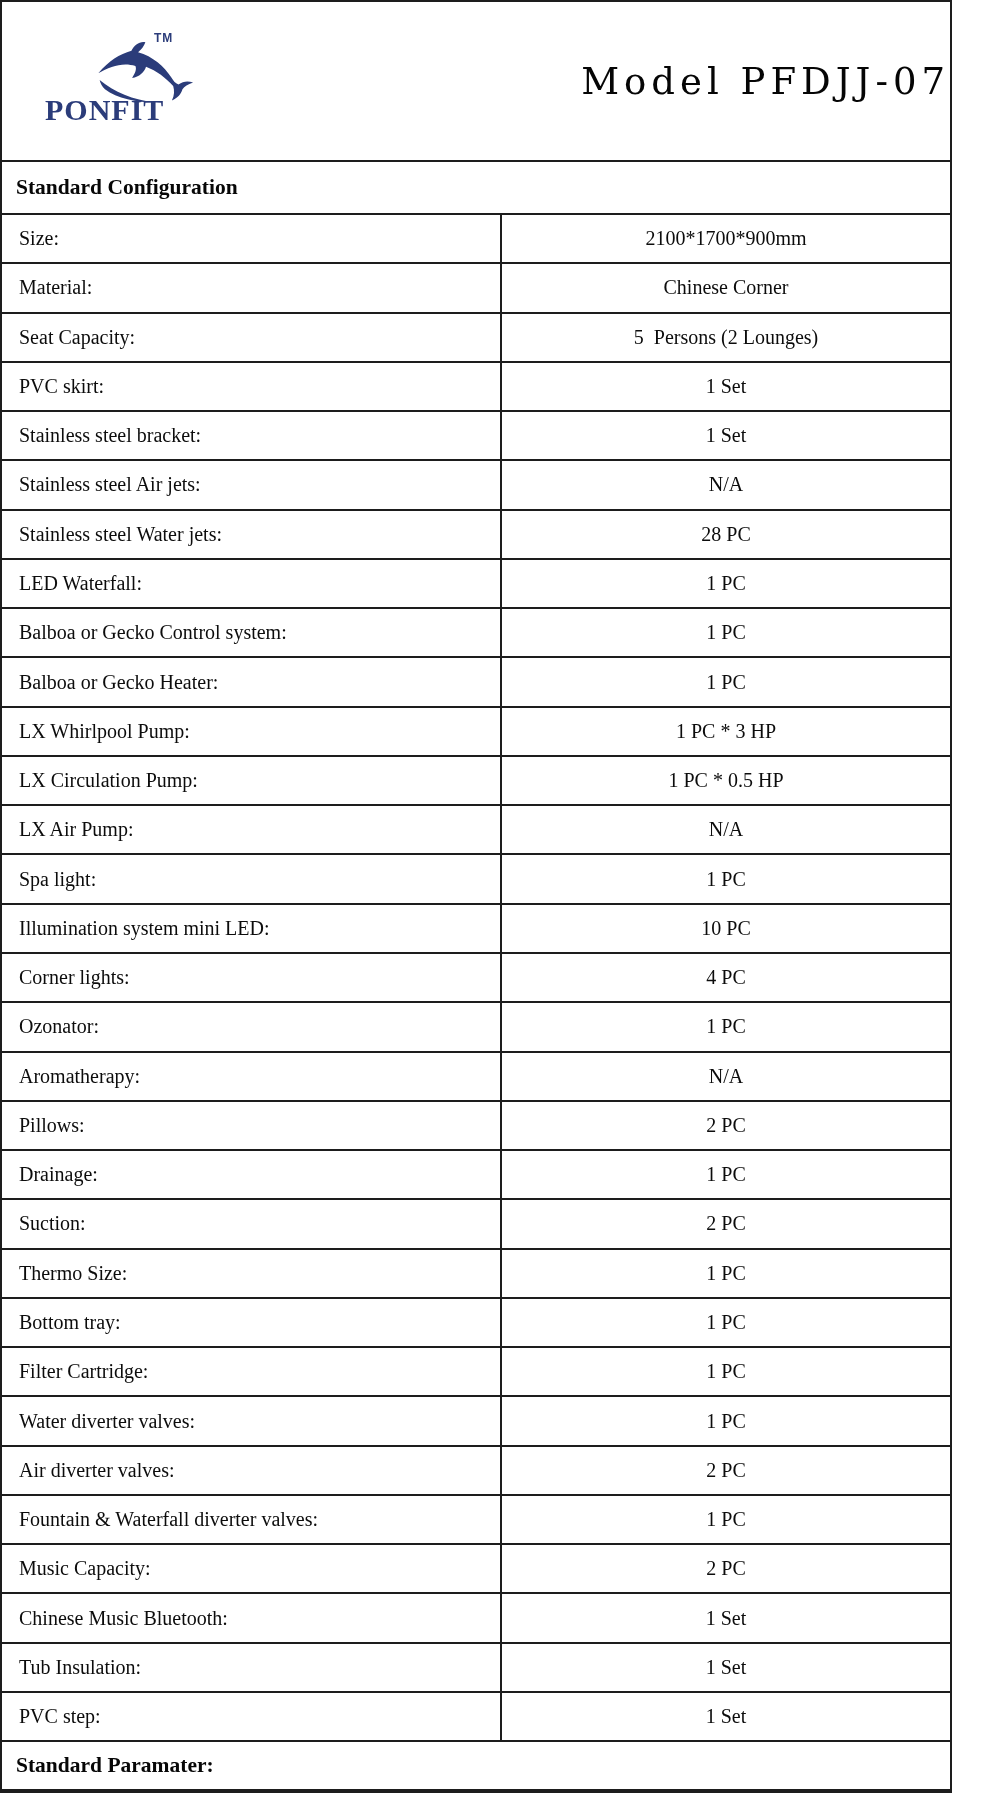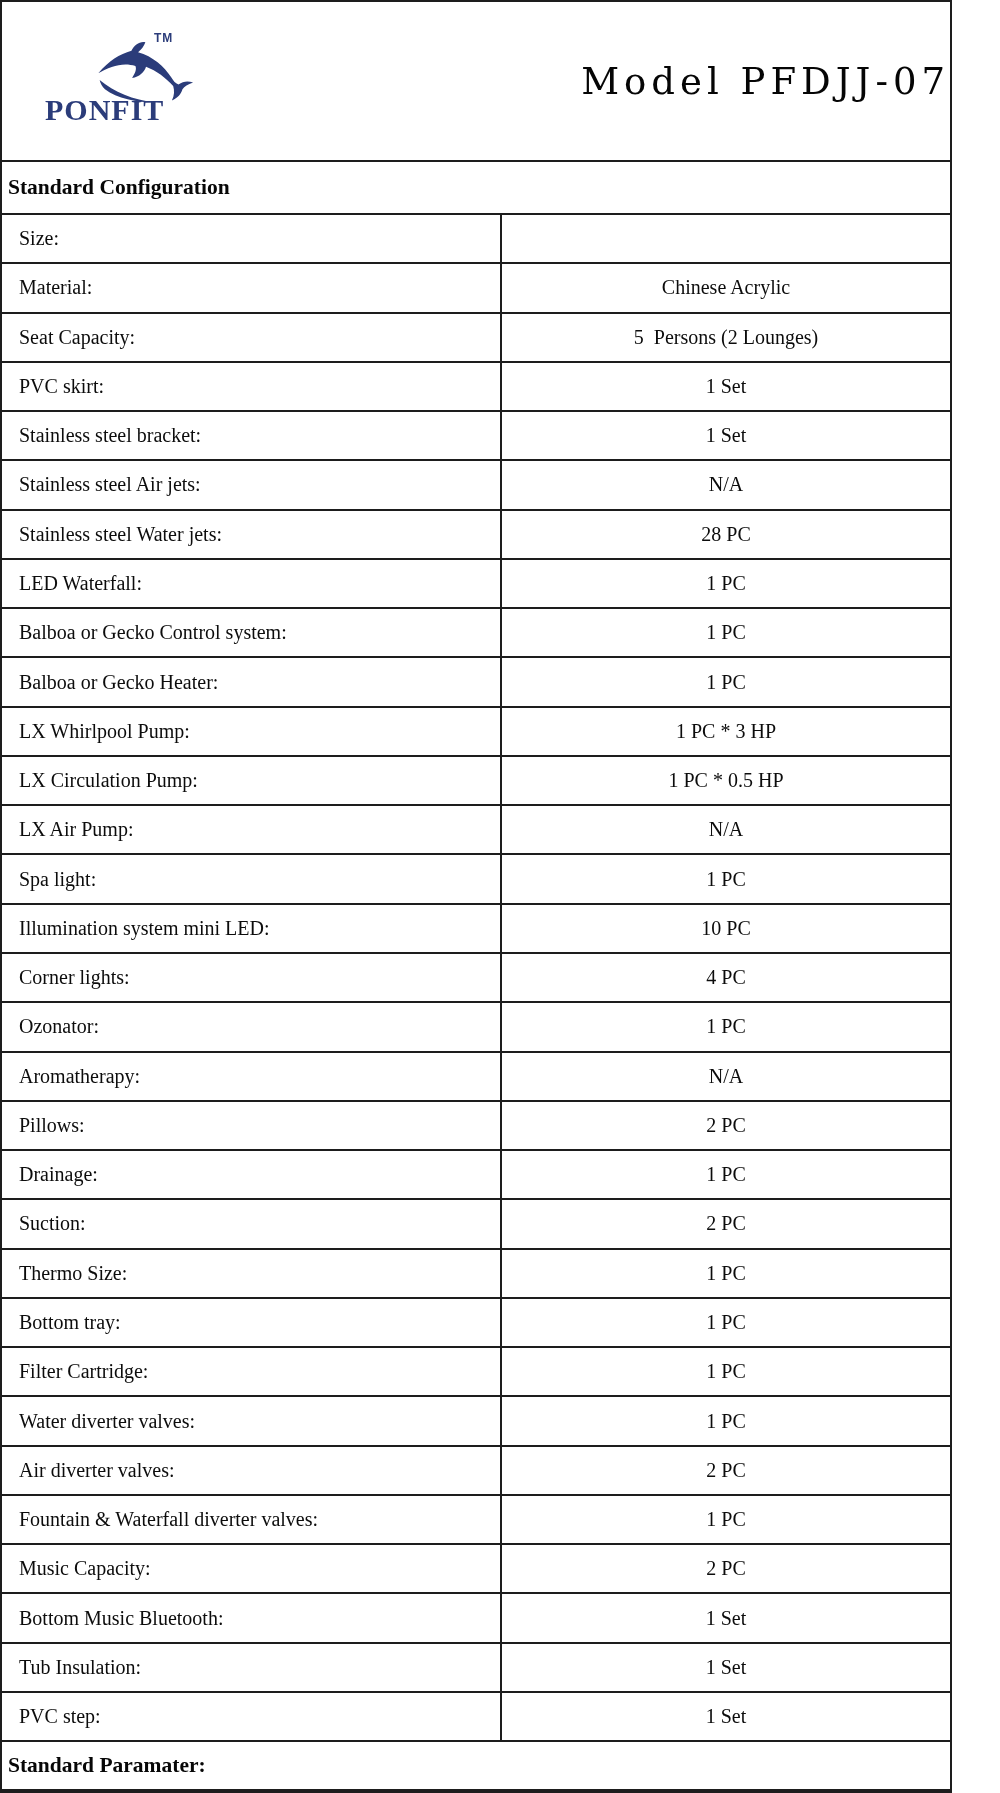--- a/index.html
+++ b/index.html
@@ -69,21 +69,21 @@
     white-space: pre;
   }
 
   
   .section-heading {
     box-sizing: border-box;
     height: 53px;
     border-bottom: 2px solid #1d1d1d;
     display: flex;
     align-items: center;
-    padding-left: 6px;
+    padding-left: 14px;
     font-weight: bold;
     font-size: 21.5px;
     color: #070707;
   }
   .section-heading.footer {
     height: 47px;
     border-bottom: none;
   }
 
   
@@ -150,25 +150,26 @@
     </div>
 
     <div class="doc-title">Model PFDJJ-07</div>
   </div>
 
   <div class="section-heading">Standard Configuration</div>
 
   <div class="spec-table">
   <div class="spec-row">
     <div class="cell-label">Size:</div>
+    <div class="cell-value">2100*1700*900mm</div>
   </div>
 
   <div class="spec-row">
     <div class="cell-label">Material:</div>
-    <div class="cell-value">Chinese Acrylic</div>
+    <div class="cell-value">Chinese Corner</div>
   </div>
 
   <div class="spec-row">
     <div class="cell-label">Seat Capacity:</div>
     <div class="cell-value">5  Persons (2 Lounges)</div>
   </div>
 
   <div class="spec-row">
     <div class="cell-label">PVC skirt:</div>
     <div class="cell-value">1 Set</div>
@@ -288,21 +289,21 @@
     <div class="cell-label">Fountain &amp; Waterfall diverter valves:</div>
     <div class="cell-value">1 PC</div>
   </div>
 
   <div class="spec-row">
     <div class="cell-label">Music Capacity:</div>
     <div class="cell-value">2 PC</div>
   </div>
 
   <div class="spec-row">
-    <div class="cell-label">Bottom Music Bluetooth:</div>
+    <div class="cell-label">Chinese Music Bluetooth:</div>
     <div class="cell-value">1 Set</div>
   </div>
 
   <div class="spec-row">
     <div class="cell-label">Tub Insulation:</div>
     <div class="cell-value">1 Set</div>
   </div>
 
   <div class="spec-row">
     <div class="cell-label">PVC step:</div>

